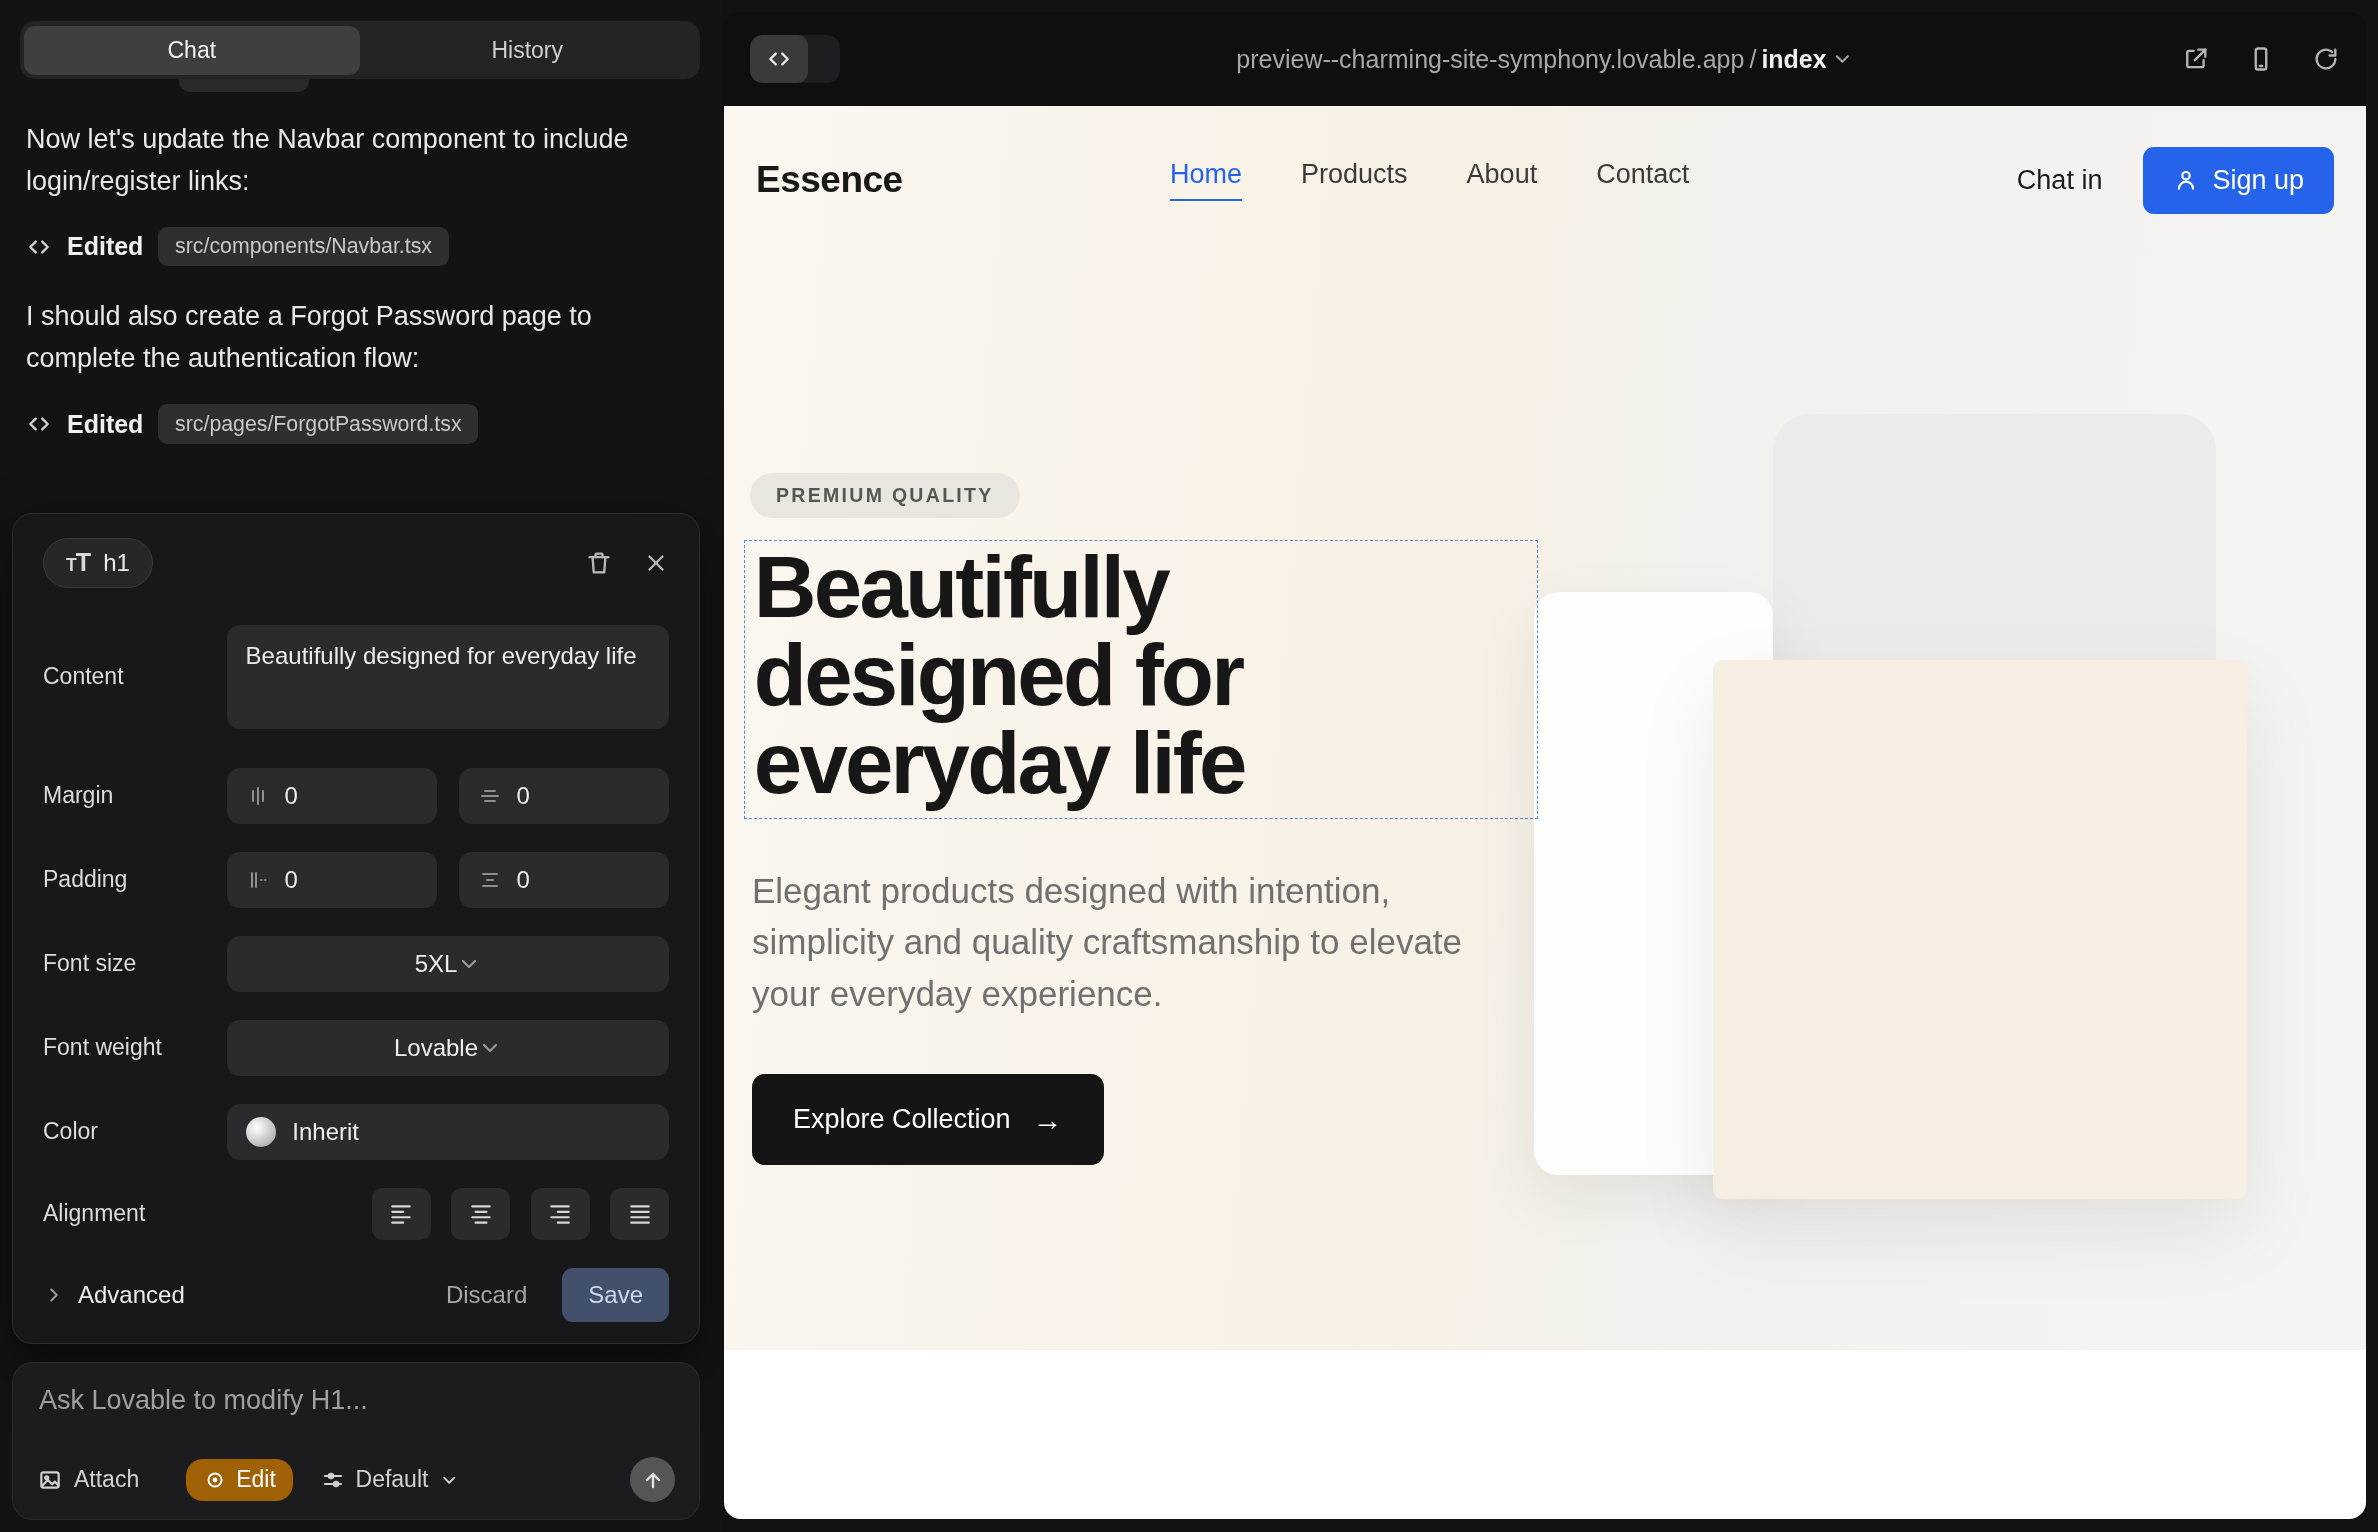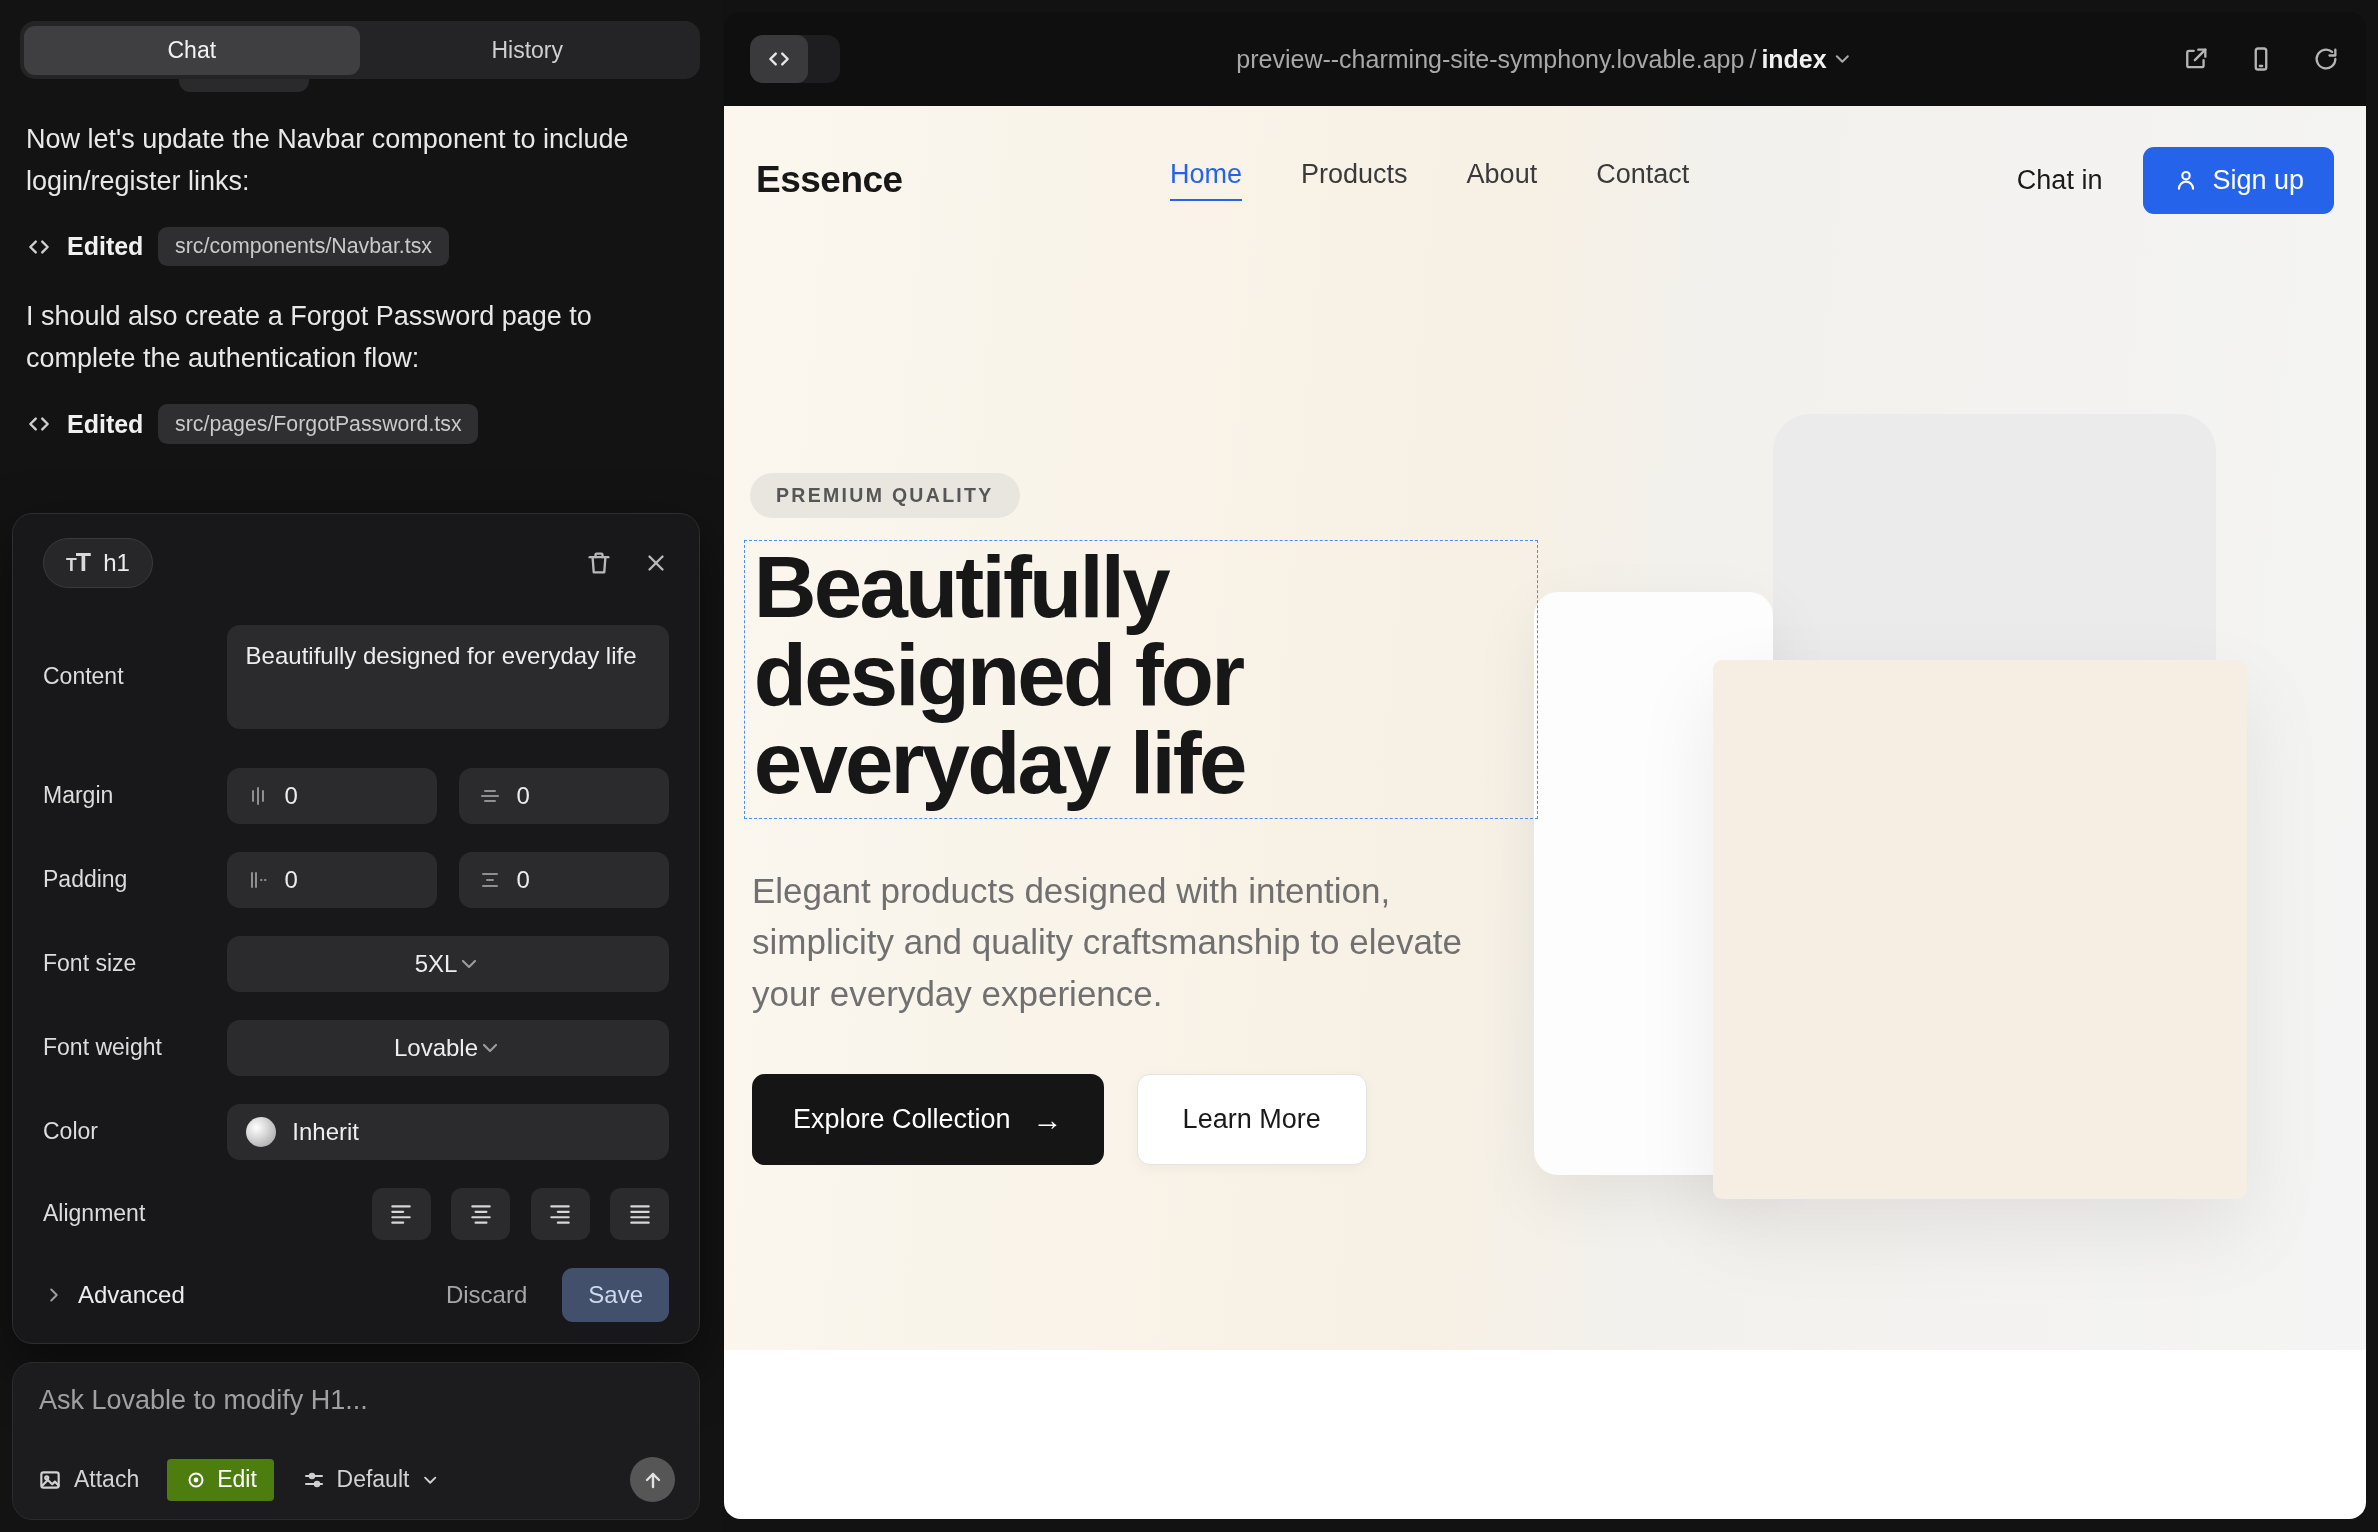--- a/index.html
+++ b/index.html
@@ -52,21 +52,21 @@
   .ec-footer-right { display:flex; align-items:center; gap:35px; }
   .discard { font-size:24px; color:#a6a6a6; cursor:pointer; }
   .save-btn { background:#42506b; color:#cdd8ec; font-size:24px; border:none; border-radius:11px; padding:13px 26px; cursor:pointer; font-family:inherit; }
 
   
   .composer { position:absolute; left:12px; top:1362px; width:688px; height:158px; background:#1c1c1f; border:0.9px solid #2b2b2d; border-radius:20.4px; padding:22px 26px; }
   .composer textarea { width:100%; background:transparent; border:none; outline:none; resize:none; font-family:inherit; font-size:27px; color:#e8e8e8; height:56px; }
   .composer textarea::placeholder { color:#a0a0a0; }
   .composer-bar { position:absolute; left:24px; right:24px; bottom:16.7px; display:flex; align-items:center; gap:28px; color:#d2d2d2; font-size:23px; }
   .c-item { display:flex; align-items:center; gap:11px; cursor:pointer; }
-  .edit-pill { display:flex; align-items:center; gap:9.3px; background:#4d7c0f; color:#fff; border-radius:4px; padding:7.4px 16.7px; cursor:pointer; }
+  .edit-pill { display:flex; align-items:center; gap:9.3px; background:#a16207; color:#fff; border-radius:17px; padding:7.4px 16.7px; cursor:pointer;margin-left:19px; }
   .send-btn { margin-left:auto; width:45px; height:45px; border-radius:50%; background:#565656; display:flex; align-items:center; justify-content:center; color:#e3e3e3; cursor:pointer; }
 
   
   .preview { position:absolute; left:724px; top:12px; width:1642px; height:1507px; background:#0f0f0f; border-radius:16.7px; overflow:hidden; }
   .chrome { position:relative; height:94px; display:flex; align-items:center; padding:0 26px; }
   .code-toggle { display:flex; background:#1e1e20; border-radius:13px; overflow:hidden; cursor:pointer; }
   .code-toggle .seg-a { width:58px; height:48px; background:#3a3a3d; border-radius:11px; display:flex; align-items:center; justify-content:center; color:#e8e8e8; }
   .code-toggle .seg-b { width:32px; height:48px; }
   .address { position:absolute; left:50%; transform:translateX(-50%); display:flex; align-items:center; gap:5px; font-size:25px; cursor:pointer; }
   .address .host { color:#a8a8a8; }
@@ -430,19 +430,18 @@
           <h1 class="hero-h1">Beautifully designed for everyday life</h1>
         </div>
 
         <p class="hero-p">Elegant products designed with intention, simplicity and quality craftsmanship to elevate your everyday experience.</p>
 
         <div class="cta-row">
           <span class="cta-primary">
             <span>Explore Collection</span>
             <span class="arrow">→</span>
           </span>
-          <span class="cta-secondary">Learn More</span>
         </div>
       </div>
     </div>
   </main>
 </div>
 
 
 </body></html>

